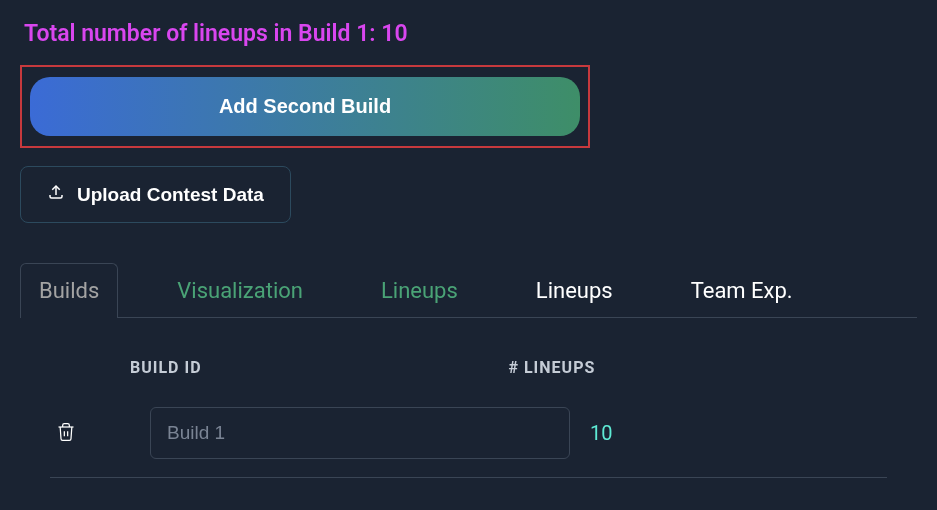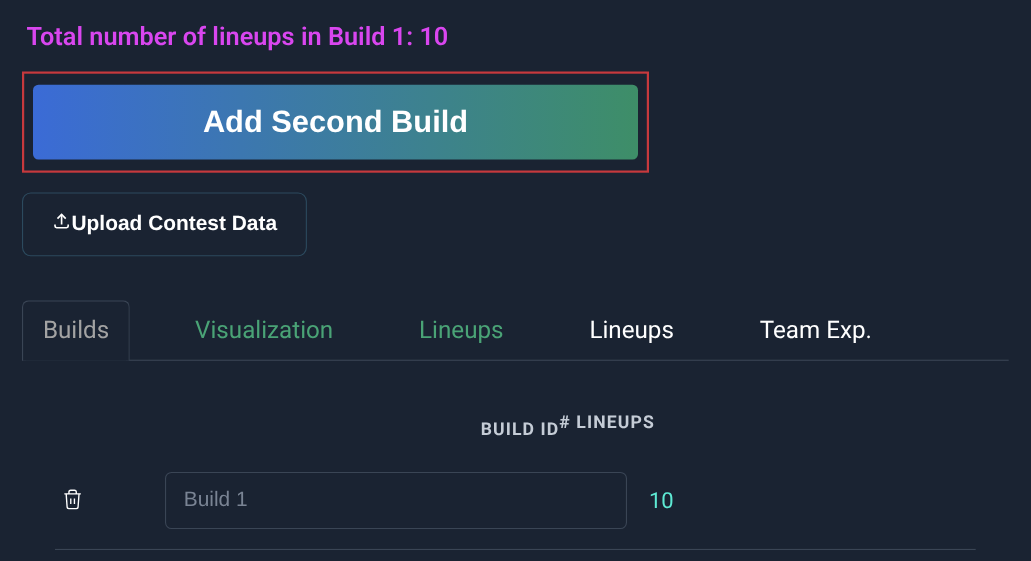--- a/index.html
+++ b/index.html
@@ -24,40 +24,41 @@
     }
     .highlight-box {
       border: 2px solid #c7393d;
       padding: 10px 8px;
       display: inline-block;
       margin-bottom: 18px;
     }
     .add-build-btn {
       background: linear-gradient(90deg, #3b6bd6 0%, #3e8e68 100%);
       border: none;
-      border-radius: 5px;
-      color: #ffffff;
-      font-size: 28px;
+      border-radius: 20px;
+      color: #ffffff;
+      font-size: 20px;
       font-weight: 700;
       padding: 18px 0;
       width: 550px;
       cursor: pointer;
       text-align: center;
     }
     .upload-btn {
       background: transparent;
       border: 1px solid #2c4a5e;
       border-radius: 8px;
       color: #ffffff;
       font-size: 19px;
       font-weight: 700;
       padding: 16px 26px;
       cursor: pointer;
       display: inline-flex;
-      align-items: center;
+      align-items: flex-end;
+      gap: 12px;
       margin-bottom: 40px;
     }
     .upload-icon svg {
       width: 18px;
       height: 18px;
       stroke: #ffffff;
       stroke-width: 2;
       fill: none;
     }
     .tabs {
@@ -106,22 +107,21 @@
       text-align: left;
     }
     .table-header .col-build-id,
     .table-header .col-lineups {
       color: #c5ccd6;
       font-size: 16px;
       font-weight: 700;
       letter-spacing: 1px;
     }
     .table-header .col-build-id {
-      text-align: right;
-      margin-top: 12px;
+      text-align: left;
     }
     .table-row {
       display: flex;
       align-items: center;
       margin-top: 30px;
       padding-bottom: 18px;
       border-bottom: 1px solid #3a4555;
       gap: 20px;
     }
     .trash-btn {

